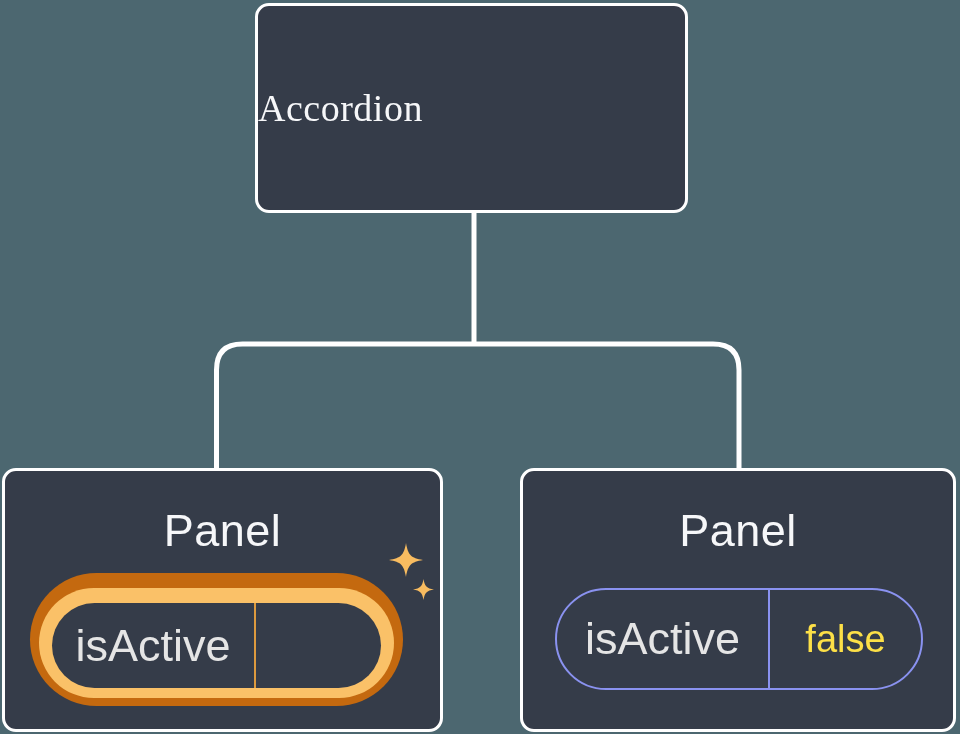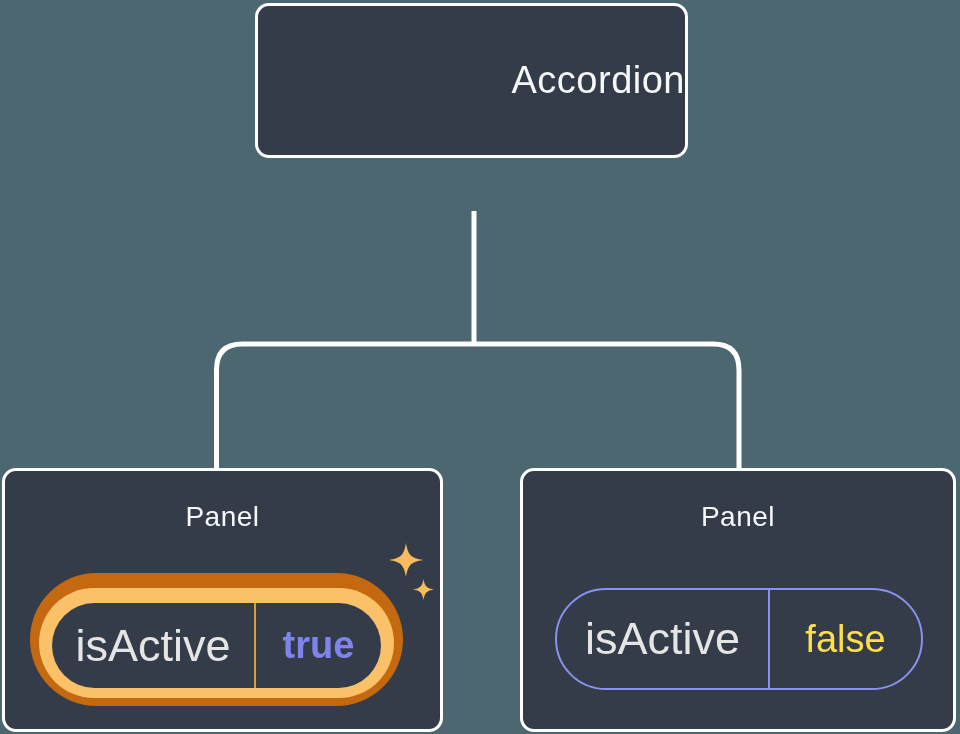--- a/index.html
+++ b/index.html
@@ -11,28 +11,28 @@
   .canvas{position:absolute;inset:0;width:960px;height:734px;}
 
   
   .node{
     position:absolute;
     background:#353C49;
     border:3px solid #ffffff;
     border-radius:14px;
     box-sizing:border-box;
   }
-  .node-root{left:255px;top:3px;width:433px;height:155px;display:flex;align-items:center;justify-content:flex-end;}
+  .node-root{left:255px;top:3px;width:433px;height:210px;display:flex;align-items:center;justify-content:flex-start;font-family:Liberation Serif, serif;}
   .root-label{color:#F6F7F9;font-size:38px;font-weight:500;letter-spacing:.5px;}
 
   .panel-left{left:2px;top:468px;width:441px;height:264px;}
   .panel-right{left:520px;top:468px;width:436px;height:264px;}
   .panel-title{
-    position:absolute;top:28px;left:0;width:100%;
-    text-align:center;color:#F6F7F9;font-size:28px;font-weight:500;line-height:36px;
+    position:absolute;top:42px;left:0;width:100%;
+    text-align:center;color:#F6F7F9;font-size:45px;font-weight:500;line-height:36px;
     letter-spacing:.5px;
   }
 
   
   .connector{position:absolute;left:0;top:0;pointer-events:none;}
 
   
   .pill-hl-outer{
     position:absolute;left:25px;top:102px;width:373px;height:133px;
     box-sizing:border-box;
@@ -93,23 +93,20 @@
   <div class="node panel-left">
     <div class="panel-title">Panel</div>
 
     <div class="pill-hl-outer">
       <div class="pill-hl-mid">
         <div class="pill-hl-inner">
           <div class="cell cell-name-hl">
             <span class="prop-name">isActive</span>
           </div>
           <div class="divider-hl"></div>
-          <div class="cell cell-value-hl">
-            <span class="prop-value-true">true</span>
-          </div>
         </div>
       </div>
     </div>
 
     <svg class="sparkles" viewBox="0 0 64 72" aria-hidden="true">
       <path fill="#F8BC60" d="M28 9 C30 21 33 24 45 26 C33 28 30 31 28 43 C26 31 23 28 11 26 C23 24 26 21 28 9 Z"></path>
       <path fill="#F8BC60" d="M45.5 45 C46.7 52.3 48.7 54.3 56 55.5 C48.7 56.7 46.7 58.7 45.5 66 C44.3 58.7 42.3 56.7 35 55.5 C42.3 54.3 44.3 52.3 45.5 45 Z"></path>
     </svg>
   </div>
 

